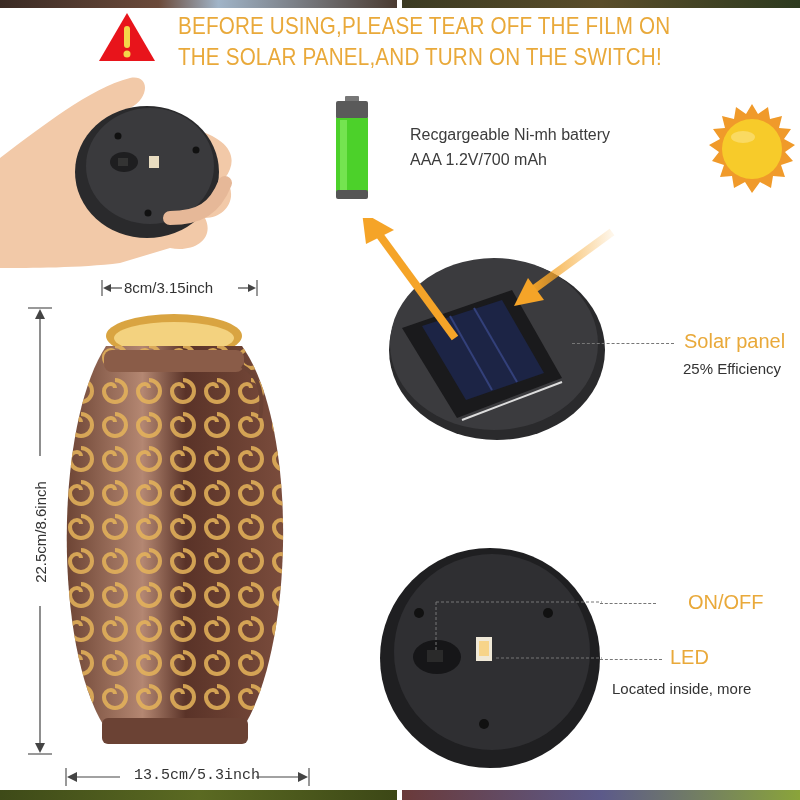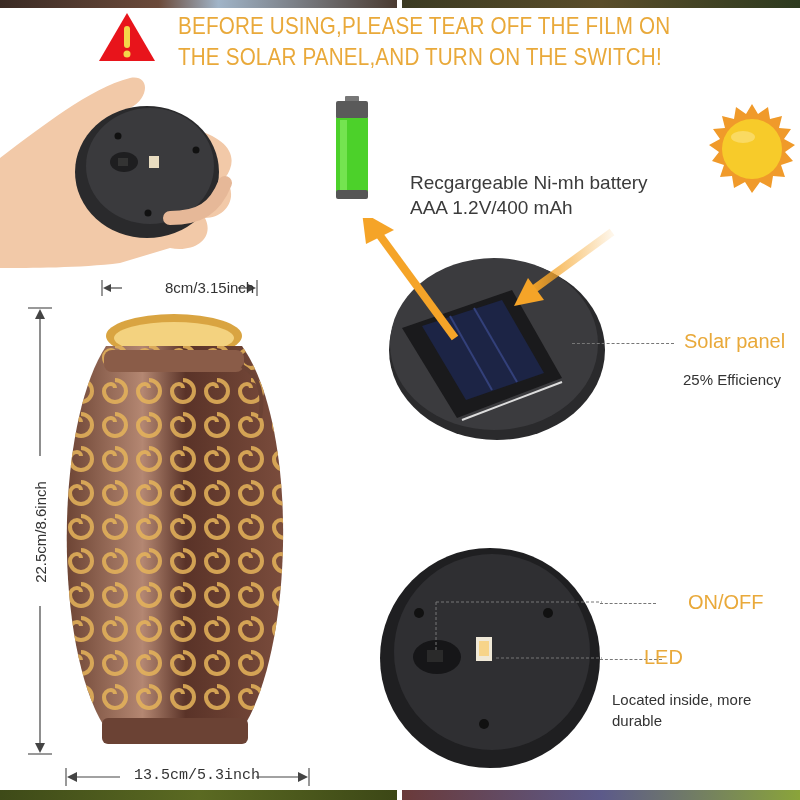--- a/index.html
+++ b/index.html
@@ -7,25 +7,25 @@
   .strip { position:absolute; left:0; width:800px; height:8px; }
   .strip-top { top:0; }
   .strip-bottom { bottom:0; height:10px; top:auto; }
   .strip .l { position:absolute; left:0; top:0; width:397px; height:100%; }
   .strip .r { position:absolute; left:402px; top:0; width:398px; height:100%; }
   .warn { position:absolute; left:98px; top:12px; width:58px; height:50px; }
   .warn-text { position:absolute; left:178px; top:10px; color:#E9A93A; font-family:"Liberation Sans Narrow","Liberation Sans", sans-serif; font-size:24px; line-height:31px; letter-spacing:0.2px; transform:scaleX(0.86); transform-origin:left top; white-space:nowrap; }
   .hand { position:absolute; left:0; top:68px; width:250px; height:200px; }
   .dim { position:absolute; color:#333; font-size:15px; white-space:nowrap; }
   .battery { position:absolute; left:335px; top:96px; width:34px; height:104px; }
-  .bat-text { position:absolute; left:410px; top:122px; color:#3b3b3b; font-size:19px; line-height:25px;margin-top:48px; }
+  .bat-text { position:absolute; left:410px; top:122px; color:#3b3b3b; font-size:16px; line-height:25px; }
   .sun { position:absolute; left:707px; top:104px; width:90px; height:90px; }
   .solar { position:absolute; left:362px; top:218px; width:260px; height:240px; }
   .label-orange { position:absolute; color:#E9A93A; font-size:20px; font-weight:normal; white-space:nowrap; }
-  .label-sub { position:absolute; color:#333; font-size:15px; white-space:nowrap;margin-top:11px; }
+  .label-sub { position:absolute; color:#333; font-size:15px; white-space:nowrap; }
   .dash { position:absolute; border-top:1.5px dashed #777; height:0; }
   .bottomdisc { position:absolute; left:372px; top:540px; width:230px; height:230px; }
   .lantern { position:absolute; left:64px; top:306px; width:256px; height:450px; }
   .center { }
 </style>
 </head>
 <body>
 
 <div class="strip strip-top">
   <div class="l" style="background:linear-gradient(90deg,#3a2a24,#6b4a3a 40%,#a0b4c8 55%,#4a3a30);"></div>
@@ -57,21 +57,21 @@
 
 <div>
   <svg style="position:absolute;left:100px;top:278px;" width="160" height="20">
     <line x1="2" y1="2" x2="2" y2="18" stroke="#555" stroke-width="1.2"></line>
     <line x1="157" y1="2" x2="157" y2="18" stroke="#555" stroke-width="1.2"></line>
     <polygon points="3,10 11,6 11,14" fill="#444"></polygon>
     <polygon points="156,10 148,6 148,14" fill="#444"></polygon>
     <line x1="11" y1="10" x2="22" y2="10" stroke="#444" stroke-width="1.2"></line>
     <line x1="138" y1="10" x2="148" y2="10" stroke="#444" stroke-width="1.2"></line>
   </svg>
-  <div class="dim" style="left:124px;top:279px;margin-left:41px;">8cm/3.15inch</div>
+  <div class="dim" style="left:124px;top:279px;">8cm/3.15inch</div>
 </div>
 
 <div>
   <svg style="position:absolute;left:26px;top:306px;" width="30" height="452">
     <line x1="2" y1="2" x2="26" y2="2" stroke="#555" stroke-width="1.2"></line>
     <line x1="2" y1="448" x2="26" y2="448" stroke="#555" stroke-width="1.2"></line>
     <polygon points="14,3 9,13 19,13" fill="#444"></polygon>
     <polygon points="14,447 9,437 19,437" fill="#444"></polygon>
     <line x1="14" y1="13" x2="14" y2="150" stroke="#444" stroke-width="1.2"></line>
     <line x1="14" y1="300" x2="14" y2="437" stroke="#444" stroke-width="1.2"></line>
@@ -114,21 +114,21 @@
 
 <svg class="battery" viewBox="0 0 34 104">
   <rect x="10" y="0" width="14" height="6" rx="1" fill="#777"></rect>
   <rect x="1" y="5" width="32" height="18" rx="2" fill="#5a5a5a"></rect>
   <rect x="1" y="22" width="32" height="74" fill="#4CD12A"></rect>
   <rect x="5" y="24" width="7" height="70" fill="#8ff06a" opacity="0.6"></rect>
   <rect x="1" y="94" width="32" height="9" rx="2" fill="#555"></rect>
 </svg>
 <div class="bat-text">
   <div>Recgargeable Ni-mh battery</div>
-  <div>AAA 1.2V/400 mAh</div>
+  <div>AAA 1.2V/700 mAh</div>
 </div>
 
 <svg class="sun" viewBox="0 0 90 90">
   <polygon fill="#F09A2A" points="45,0 51,10 61,3 63,15 75,12 72,24 84,25 77,35 88,41 78,48 86,57 74,61 78,73 66,72 64,84 53,78 45,89 38,78 27,84 25,72 13,73 17,61 5,57 12,48 2,41 13,35 6,25 18,24 15,12 27,15 29,3 39,10"></polygon>
   <circle cx="45" cy="45" r="30" fill="#F7CB2A"></circle>
   <ellipse cx="36" cy="33" rx="12" ry="6" fill="#fbe07a" opacity="0.7"></ellipse>
 </svg>
 
 <svg class="solar" viewBox="0 0 260 240">
   <defs>
@@ -163,22 +163,21 @@
   <circle cx="47" cy="73" r="5" fill="#111"></circle>
   <circle cx="176" cy="73" r="5" fill="#111"></circle>
   <circle cx="112" cy="184" r="5" fill="#111"></circle>
   <line x1="64" y1="62" x2="64" y2="112" stroke="#777" stroke-width="1" stroke-dasharray="3,2"></line>
   <line x1="64" y1="62" x2="230" y2="62" stroke="#777" stroke-width="1" stroke-dasharray="3,2"></line>
   <line x1="124" y1="118" x2="230" y2="118" stroke="#777" stroke-width="1" stroke-dasharray="3,2"></line>
 </svg>
 <div class="dash" style="left:600px;top:603px;width:56px;"></div>
 <div class="label-orange" style="left:688px;top:591px;">ON/OFF</div>
 <div class="dash" style="left:600px;top:659px;width:62px;"></div>
-<div class="label-orange" style="left:644px;top:646px;text-align:center;">LED</div>
+<div class="label-orange" style="left:670px;top:646px;text-align:center;">LED</div>
 <div class="label-sub center" style="left:612px;top:678px;width:180px;line-height:21px;">
   <div>Located inside, more</div>
-  <div>durable</div>
 </div>
 
 <div class="strip strip-bottom">
   <div class="l" style="background:linear-gradient(90deg,#3e4a18,#5b6a22 50%,#3c4716);"></div>
   <div class="r" style="background:linear-gradient(90deg,#6a3a3a,#5c5a8a 50%,#8aa43a);"></div>
 </div>
 
 </body></html>

